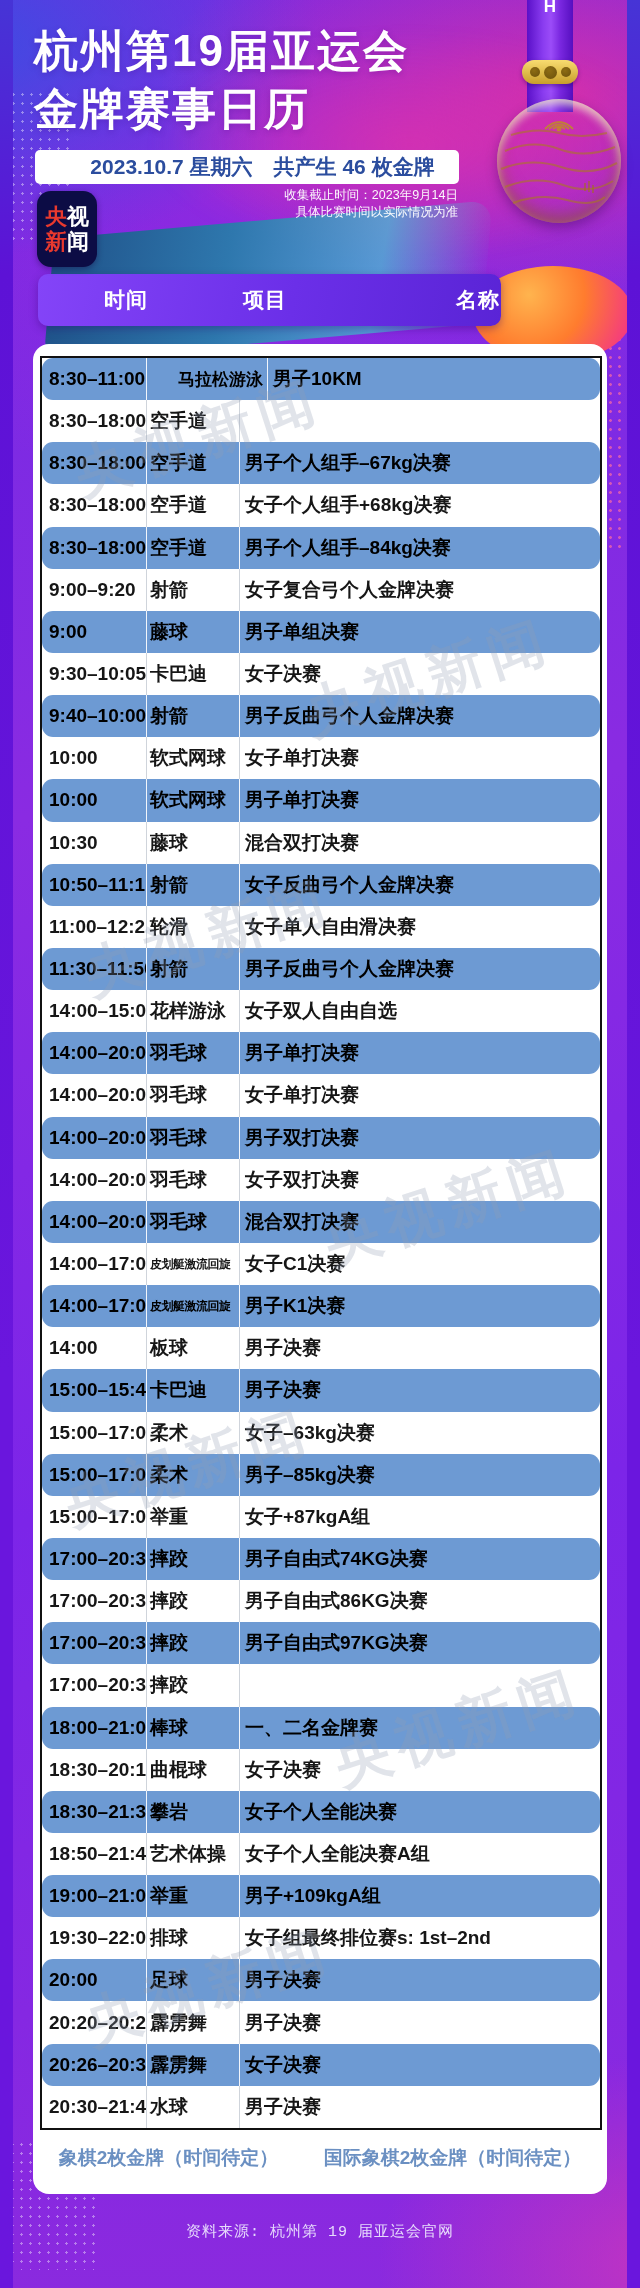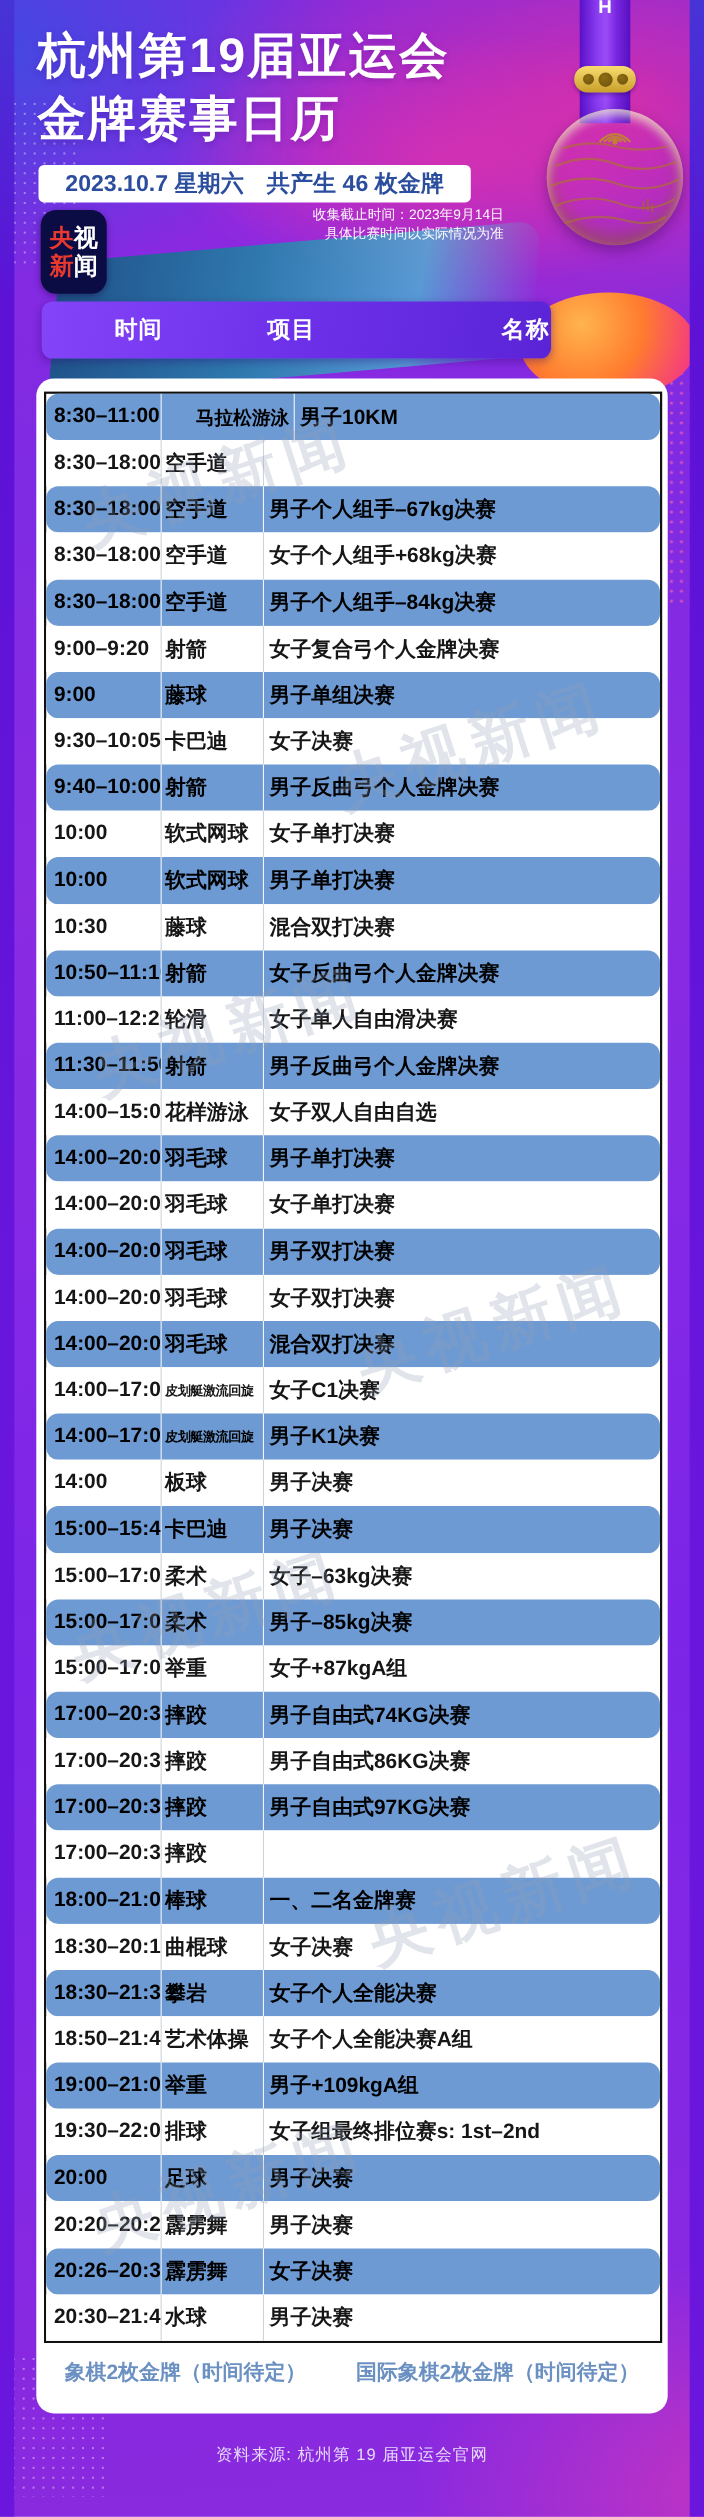--- a/index.html
+++ b/index.html
@@ -36,21 +36,21 @@
         background:linear-gradient(180deg,#f8dc70,#c89f2a);box-shadow:0 2px 4px rgba(40,0,80,.4);}
   .hole{width:10px;height:10px;border-radius:50%;background:radial-gradient(circle at 40% 35%,#8d6c14,#6b500c);}
   .disc{left:497px;top:99px;width:124px;height:124px;border-radius:50%;z-index:3;
         background:radial-gradient(circle at 38% 28%,#ffeе96,#ffe98a 0%,#f7d04b 45%,#e8b832 72%,#d5a01e 100%);
         box-shadow:inset 0 -8px 16px rgba(140,95,0,.5), inset 0 5px 10px rgba(255,255,225,.8), 0 5px 12px rgba(40,0,80,.35);}
   .disc svg{position:absolute;left:0;top:0;}
   
   .title{left:34px;top:22px;z-index:5;color:#fff;font-weight:800;font-size:44px;line-height:58px;letter-spacing:2px;
          text-shadow:0 2px 6px rgba(60,0,120,.25);}
   .banner{left:35px;top:150px;width:393px;height:34px;background:#fff;border-radius:5px;z-index:5;
-          display:flex;align-items:center;justify-content:center;font-weight:800;font-size:21px;color:#2b4d9e;}
+          display:flex;align-items:center;justify-content:center;font-weight:800;font-size:21px;color:#2b4d9e;padding-left:31px;}
   .notes{left:218px;top:187px;width:240px;z-index:5;text-align:right;color:rgba(255,255,255,.96);
          font-size:12.5px;line-height:17px;font-weight:500;}
   .logo{left:37px;top:191px;width:60px;height:76px;border-radius:14px;background:#0c0c45;z-index:5;
         display:flex;flex-direction:column;align-items:center;justify-content:center;line-height:25px;
         font-size:22px;font-weight:800;box-shadow:0 2px 6px rgba(20,0,60,.4);}
   .logo .r{color:#e8392e;} .logo .w{color:#fff;}
   
   .thead{left:38px;top:274px;width:463px;height:52px;border-radius:10px;z-index:4;
          background:linear-gradient(100deg,#8444f8,#6b2fe8 55%,#5a24d6);box-shadow:0 3px 8px rgba(40,0,110,.35);text-decoration:underline;}
   .thead span{position:absolute;top:0;line-height:52px;color:#fff;font-size:21px;font-weight:700;letter-spacing:1px;}
@@ -64,21 +64,21 @@
   .c1{width:105px;padding-left:7px;border-right:1px solid #cfd4db;}
   .c2{width:93px;padding-left:3px;border-right:1px solid #cfd4db;}
   .c3{flex:1;padding-left:5px;}
   .row.blue .c1,.row.blue .c2{border-right-color:rgba(255,255,255,.9);}
   .c2.sm{font-size:17px;margin-left:28px;} .c2.xs{font-size:12px;letter-spacing:-0.5px;}
   
   .chess{position:absolute;left:0;top:1790px;width:100%;height:48px;line-height:48px;text-align:center;
          color:#6b90c2;font-weight:700;font-size:19px;}
   .chess span{margin:0 20px;}
   
-  .source{left:0;top:2222px;width:640px;text-align:center;z-index:5;color:rgba(240,236,255,.9);font-size:15px;letter-spacing:1px;}
+  .source{left:0;top:2222px;width:640px;text-align:center;z-index:5;color:rgba(240,236,255,.9);font-size:15px;letter-spacing:1px;font-family:Liberation Mono, monospace;}
   
   .wm{z-index:6;color:rgba(148,158,180,.28);font-size:56px;font-weight:800;letter-spacing:8px;
       transform:rotate(-18deg);white-space:nowrap;pointer-events:none;}
 </style>
 </head>
 <body>
 
 <div class="abs dots" style="left:0;top:90px;width:70px;height:150px;"></div>
 <div class="abs dots pink" style="left:606px;top:290px;width:34px;height:260px;"></div>
 <div class="abs dots" style="left:8px;top:2140px;width:90px;height:130px;"></div>

